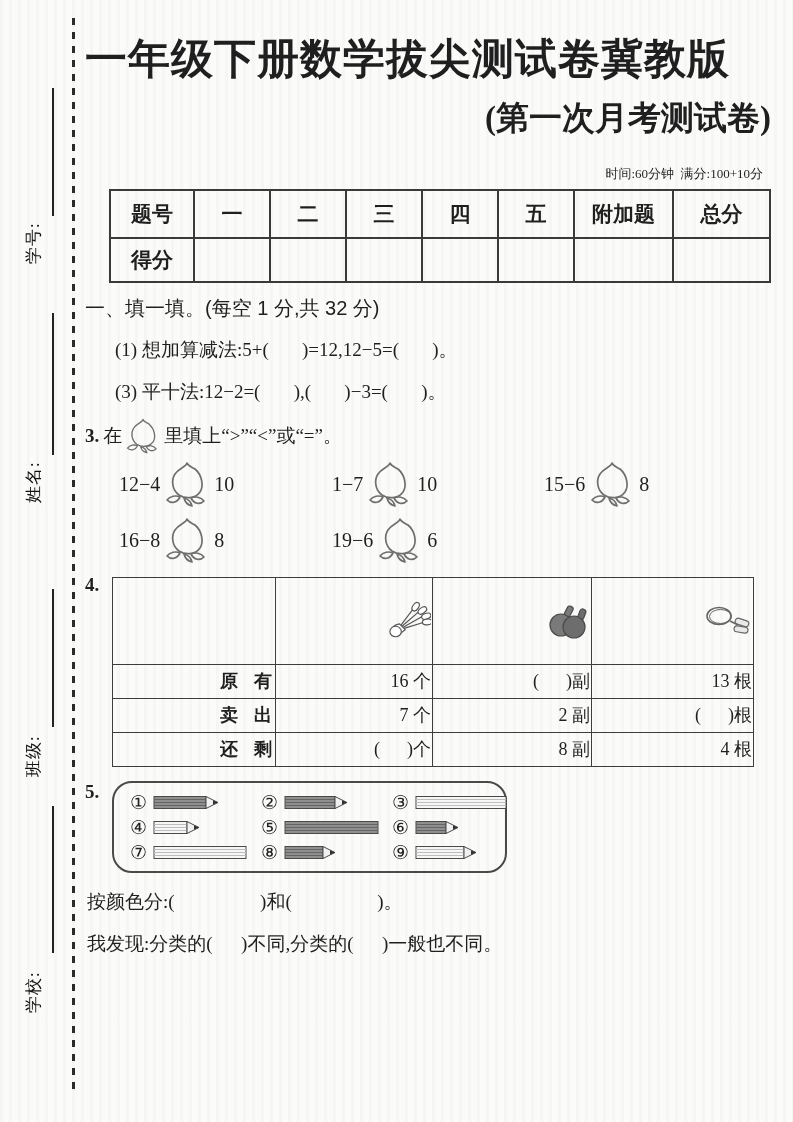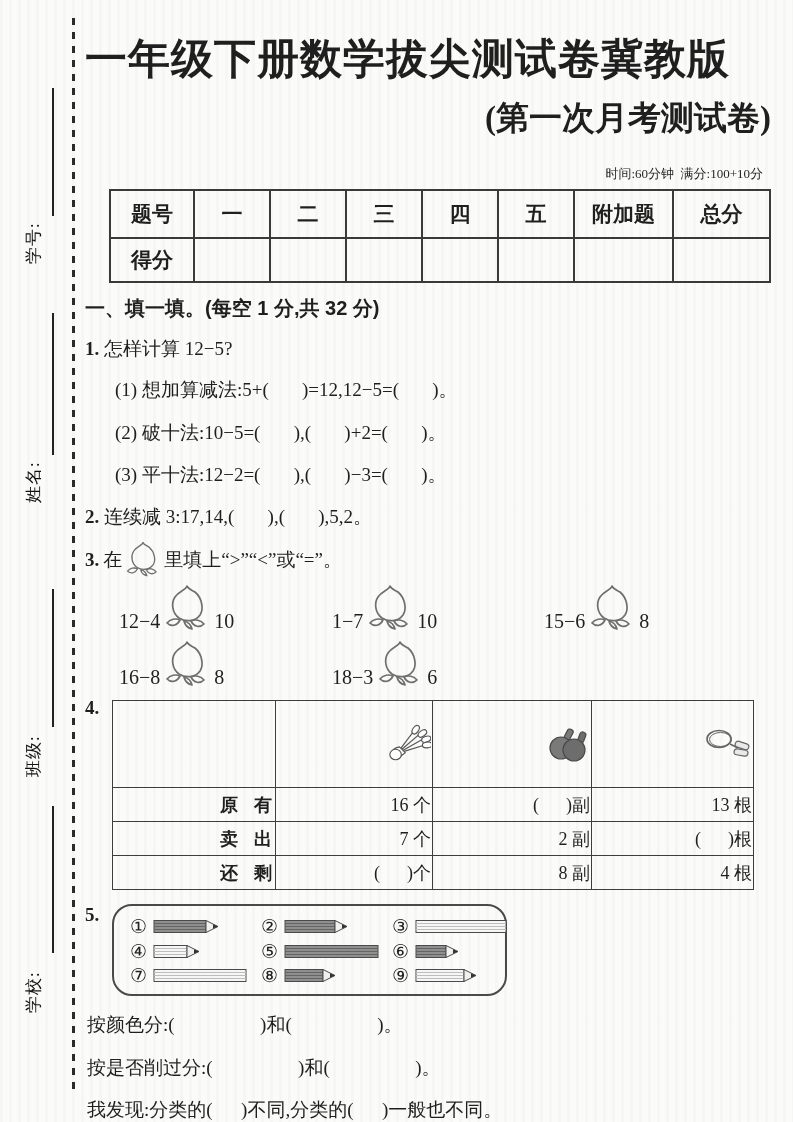--- a/index.html
+++ b/index.html
@@ -41,33 +41,33 @@
     border-collapse:collapse;margin:6px 0 0 24px;table-layout:fixed;width:660px;
   }
   table.score td{
     border:2px solid #3a3a3a;text-align:center;vertical-align:middle;
     font-size:21px;font-weight:700;
     font-family:"Liberation Sans","DejaVu Sans",sans-serif;
   }
   table.score tr.hdr td{height:44px;}
   table.score tr.blank td{height:40px;}
   .sec-heading{
-    margin-top:12px;font-size:20px;font-weight:700;white-space:pre-wrap;
+    margin-top:12px;font-size:20px;font-weight:400;white-space:pre-wrap;
     font-family:"Liberation Sans","DejaVu Sans",sans-serif;
   }
   .qline{margin-top:13px;font-size:19px;white-space:pre-wrap;line-height:1.45;}
   .qline b{font-size:19px;}
   .sub{margin:14px 0 0 30px;font-size:19px;white-space:pre-wrap;line-height:1.5;}
   
   .q3-head{margin-top:10px;font-size:19px;display:flex;align-items:center;gap:4px;white-space:pre-wrap;}
   .q3-grid{
     display:grid;grid-template-columns:213px 212px auto;
     margin:4px 0 0 34px;row-gap:6px;
   }
-  .q3-item{display:flex;align-items:flex-end;gap:5px;font-size:20px;white-space:pre-wrap;}
+  .q3-item{display:flex;align-items:center;gap:5px;font-size:20px;white-space:pre-wrap;}
   .peach{flex:0 0 auto;}
   
   .q4-wrap{display:flex;margin-top:8px;}
   .q-num{font-size:19px;font-weight:700;width:27px;flex:0 0 auto;}
   table.goods{border-collapse:collapse;table-layout:fixed;width:641px;margin-top:3px;}
   table.goods td{
     border:1.5px solid #3d3d3d;text-align:right;vertical-align:middle;
     font-size:18px;white-space:pre-wrap;
   }
   table.goods td.rowhdr{
@@ -154,26 +154,23 @@
         <td></td>
         <td></td>
         <td></td>
         <td></td>
       </tr>
     </tbody>
       </table>
 
     <div class="sec-heading">一、填一填。(每空 1 分,共 32 分)</div>
 
-    <div class="qline"><b>1.</b> <span>怎样计算 12−5?</span></div>
     <div class="sub">(1) 想加算减法:5+(       )=12,12−5=(       )。</div>
-    <div class="sub">(2) 破十法:10−5=(       ),(       )+2=(       )。</div>
     <div class="sub">(3) 平十法:12−2=(       ),(       )−3=(       )。</div>
 
-    <div class="qline"><b>2.</b> <span>连续减 3:17,14,(       ),(       ),5,2。</span></div>
 
     <div class="q3-head">
       <b>3.</b>
       <span>在</span>
       <svg class="peach inline-svg" width="34" height="39" viewBox="0 0 44 50">
           <use href="#peach-shape"></use>
         </svg>
       <span>里填上“&gt;”“&lt;”或“=”。</span>
     </div>
 
@@ -200,21 +197,21 @@
         <span>8</span>
       </div>
       <div class="q3-item">
         <span>16−8</span>
         <svg class="peach" width="44" height="50" viewBox="0 0 44 50">
             <use href="#peach-shape"></use>
           </svg>
         <span>8</span>
       </div>
       <div class="q3-item">
-        <span>18−3</span>
+        <span>19−6</span>
         <svg class="peach" width="44" height="50" viewBox="0 0 44 50">
             <use href="#peach-shape"></use>
           </svg>
         <span>6</span>
       </div>
     </div>
 
     <div class="q4-wrap">
       <div class="q-num">4.</div>
       <table class="goods">
@@ -382,17 +379,16 @@
               <line x1="1" x2="49" y1="7.5" y2="7.5" stroke="#bdbdbd" stroke-width="1"></line>
               <line x1="1" x2="49" y1="10.5" y2="10.5" stroke="#bdbdbd" stroke-width="1"></line>
               <polygon points="49,1.5 61,7.5 49,13.5" fill="#f1f1f1" stroke="#4a4a4a"></polygon>
               <polygon points="56,5.3 61,7.5 56,9.7" fill="#333"></polygon>
             </svg>
           </div>
         </div>
     </div>
 
     <div class="ansline">按颜色分:(                  )和(                  )。</div>
-    <div class="ansline">按是否削过分:(                  )和(                  )。</div>
     <div class="ansline">我发现:分类的(      )不同,分类的(      )一般也不同。</div>
 
   </div>
 </div>
 
 </body></html>

